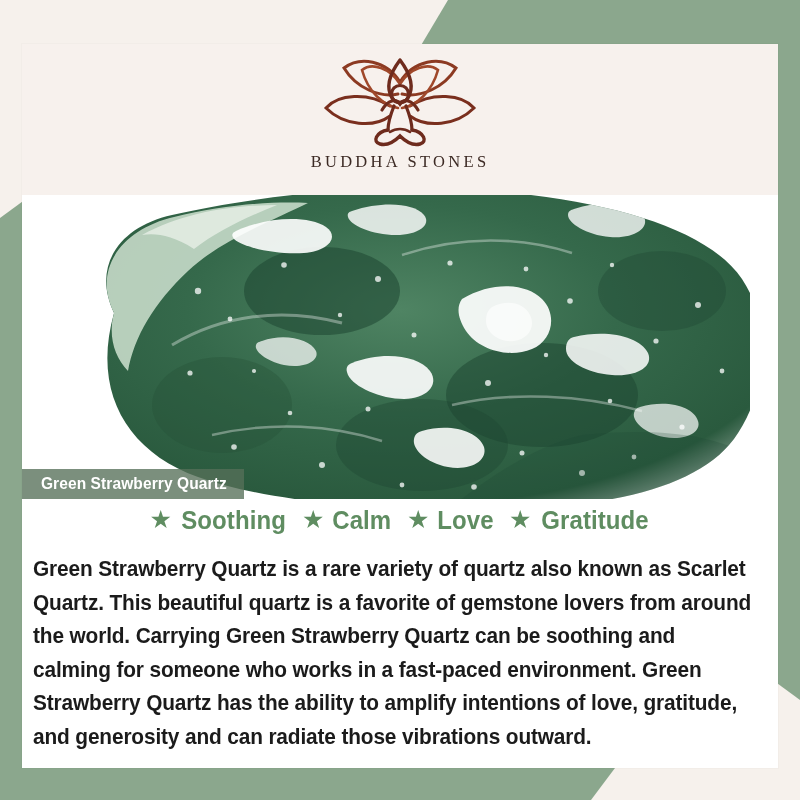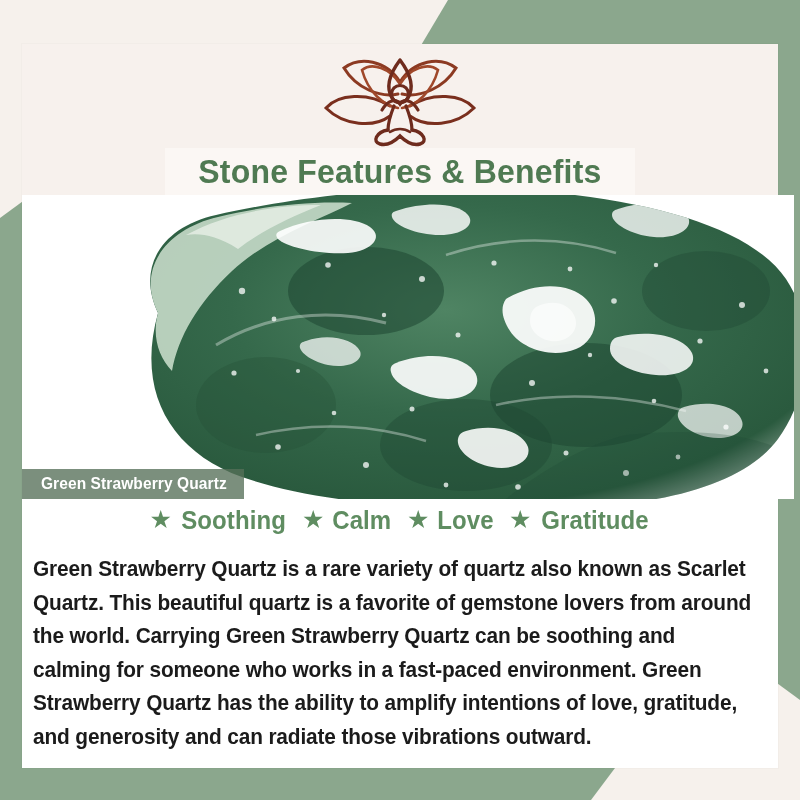--- a/index.html
+++ b/index.html
@@ -124,21 +124,20 @@
 
   
   .photo {
     position: absolute;
     left: 0;
     top: 151px;
     width: 728px;
     height: 304px;
     background: #ffffff;
     overflow: hidden;
-    padding-left: 44px;
   }
   .photo svg { display: block; }
 
   .caption {
     position: absolute;
     left: 0;
     bottom: 0px;
     height: 30px;
     padding: 0 14px 0 16px;
     display: flex;
@@ -246,23 +245,20 @@
 
             <path d="M72 76 C60 78 56 88 64 90 C72 92 80 86 84 82 C88 86 96 92 104 90 C112 88 108 78 96 76" stroke="#6e2b1d" stroke-width="3.4"></path>
 
             <path d="M74 78 C80 74 88 74 94 78" stroke="#6e2b1d" stroke-width="2.6"></path>
           </g>
         </svg>
         <div class="logo-word">BUDDHA STONES</div>
       </div>
     </div>
 
-    <div class="title-strip">
-      <div class="title-text">Stone Features &amp; Benefits</div>
-    </div>
 
     <div class="photo">
       <svg width="756" height="304" viewBox="0 0 756 304">
         <defs>
           <radialGradient id="gstone" cx="45%" cy="38%" r="78%">
             <stop offset="0%" stop-color="#4f8463"></stop>
             <stop offset="42%" stop-color="#35694b"></stop>
             <stop offset="78%" stop-color="#2a5a3e"></stop>
             <stop offset="100%" stop-color="#21493230"></stop>
           </radialGradient>

